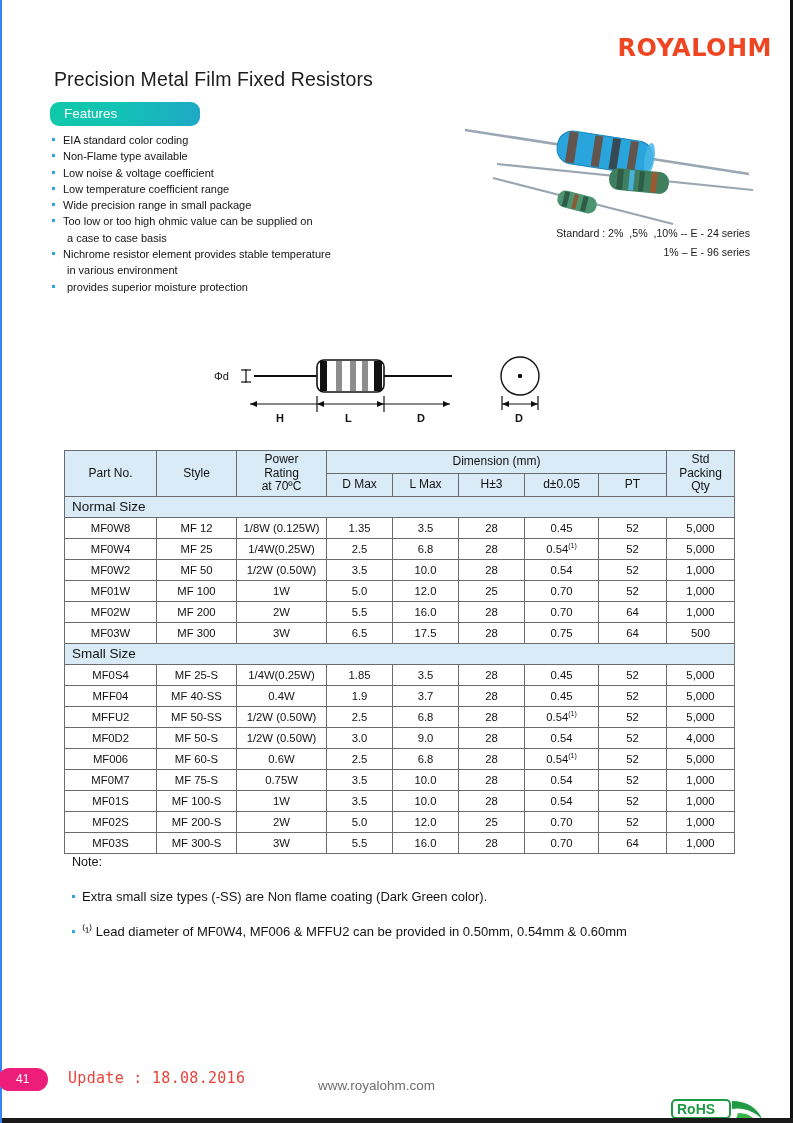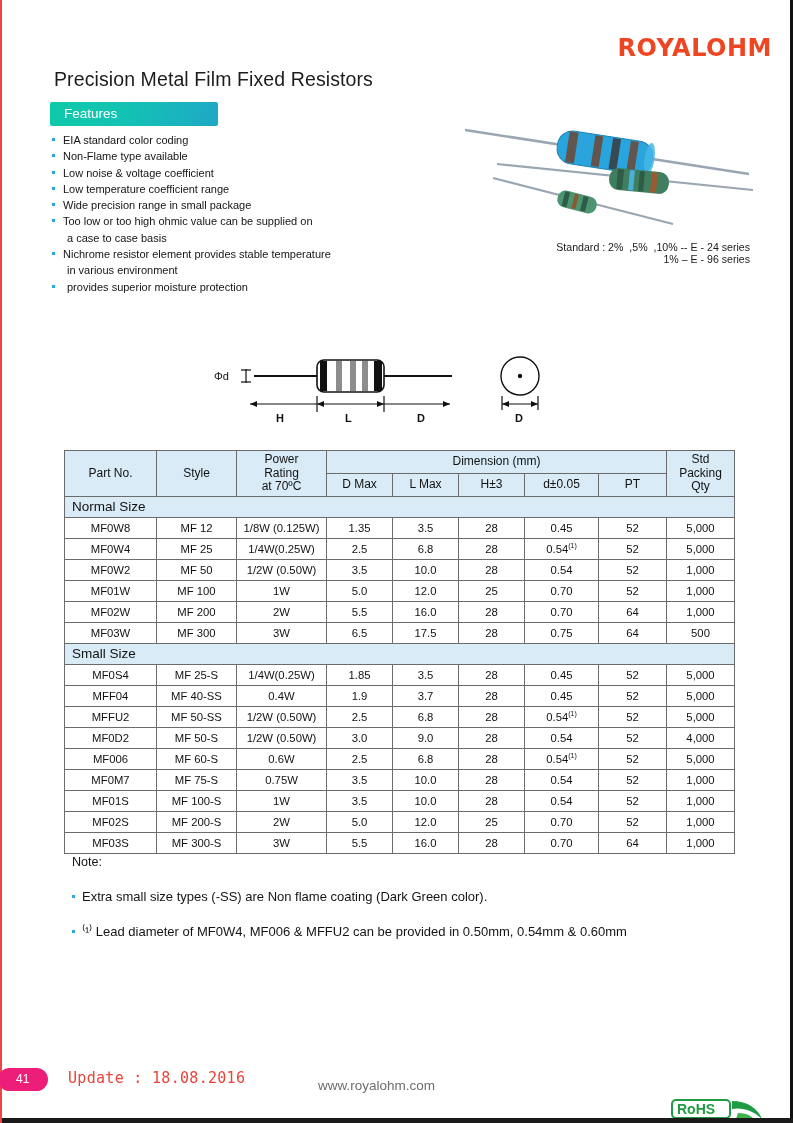--- a/index.html
+++ b/index.html
@@ -13,21 +13,21 @@
     position: relative;
     font-family: "Liberation Sans", sans-serif;
     color: #1a1a1a;
     overflow: hidden;
   }
   .page {
     position: absolute;
     left: 0; top: 0;
     width: 793px;
     height: 1123px;
-    border-left: 2px solid #ef4444;
+    border-left: 2px solid #3b82f6;
     border-right: 3px solid #111;
     box-sizing: border-box;
     background: #fff;
   }
 
   
   .brand {
     position: absolute;
     right: 18px;
     top: 34px;
@@ -46,23 +46,23 @@
     font-size: 19.5px;
     color: #1c1c1c;
     letter-spacing: 0.1px;
   }
 
   
   .features-badge {
     position: absolute;
     left: 48px;
     top: 102px;
-    width: 168px;
+    width: 150px;
     height: 24px;
-    border-radius: 2px;
+    border-radius: 9px;
     background: linear-gradient(100deg, #0fc9a8 0%, #13c2b4 45%, #1fa8c6 100%);
   }
   .features-badge span {
     position: absolute;
     left: 14px;
     top: 4px;
     font-size: 13.5px;
     color: #ffffff;
   }
 
@@ -99,24 +99,24 @@
     left: 455px;
     top: 78px;
     width: 300px;
     height: 150px;
   }
   .photo svg { display: block; }
 
   .series-note {
     position: absolute;
     right: 40px;
-    top: 241px;
+    top: 224px;
     text-align: right;
     font-size: 10.6px;
-    line-height: 12px;
+    line-height: 19px;
     color: #1a1a1a;
     white-space: pre;
   }
 
   
   .drawing {
     position: absolute;
     left: 210px;
     top: 352px;
     width: 390px;

